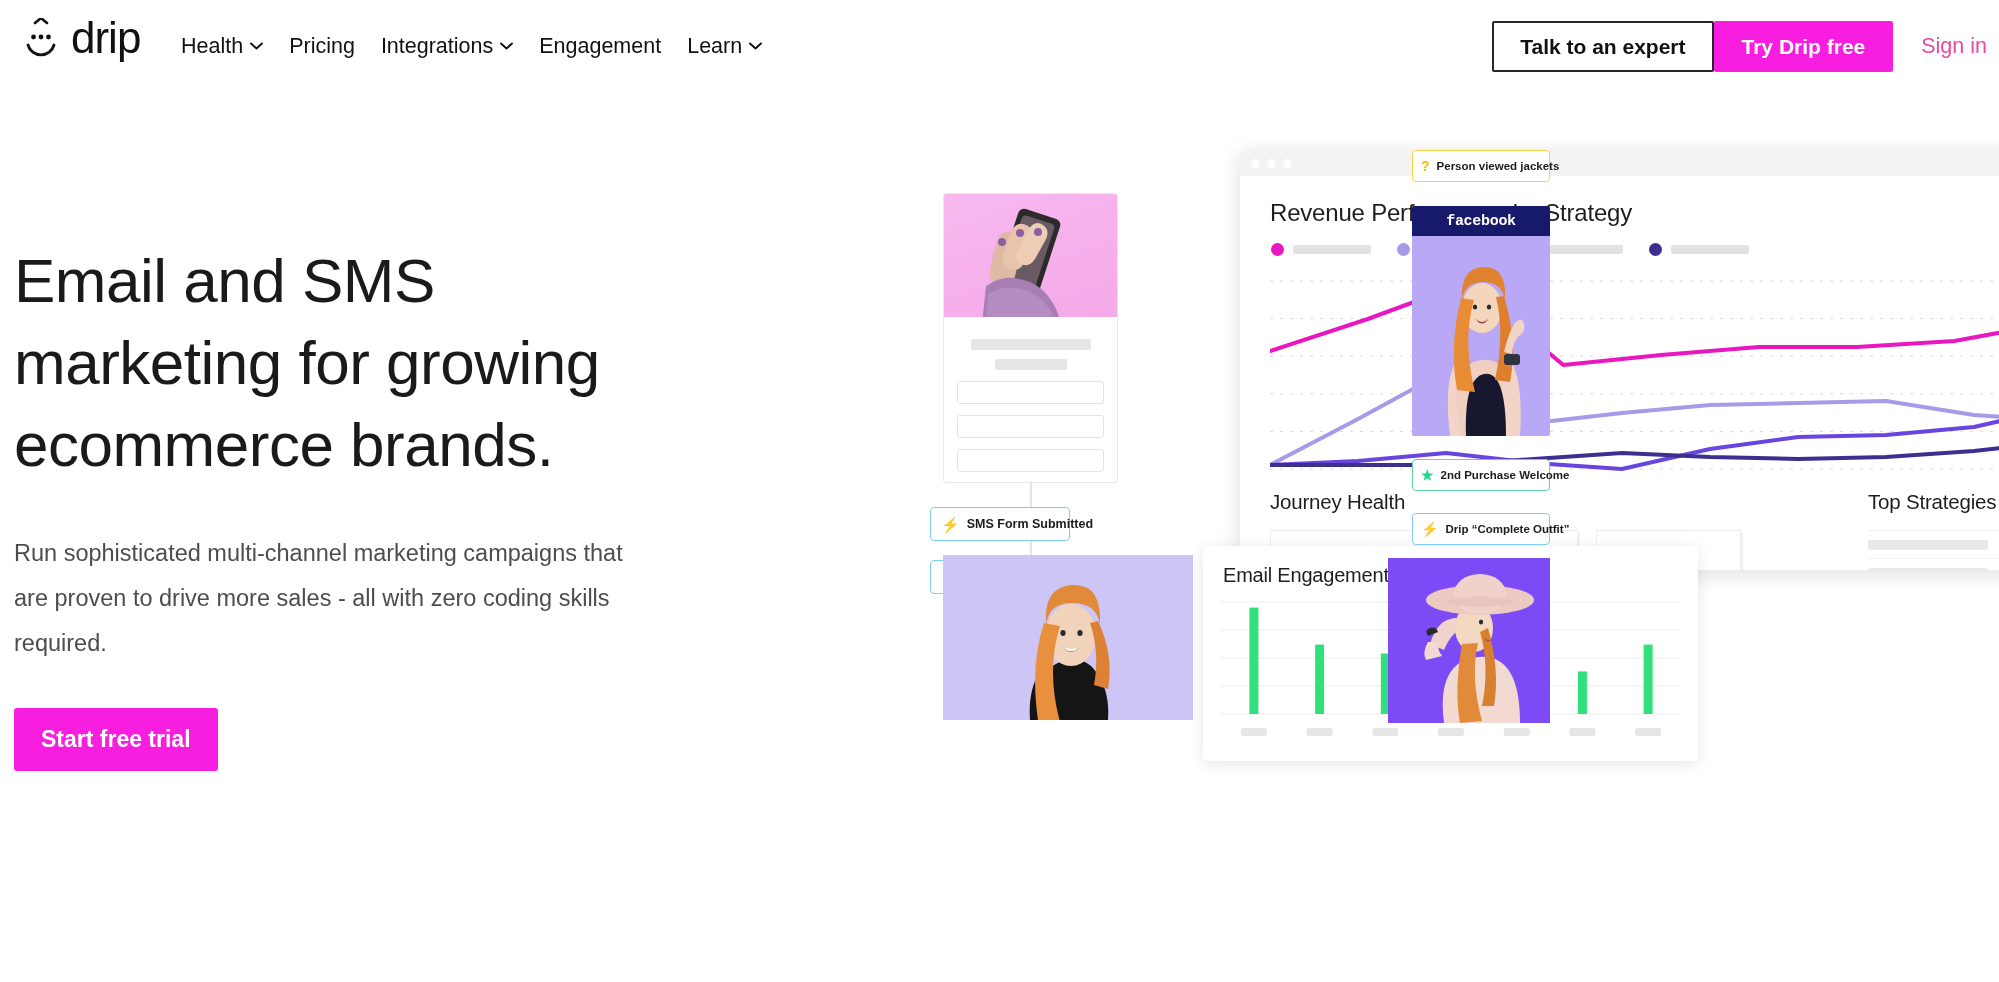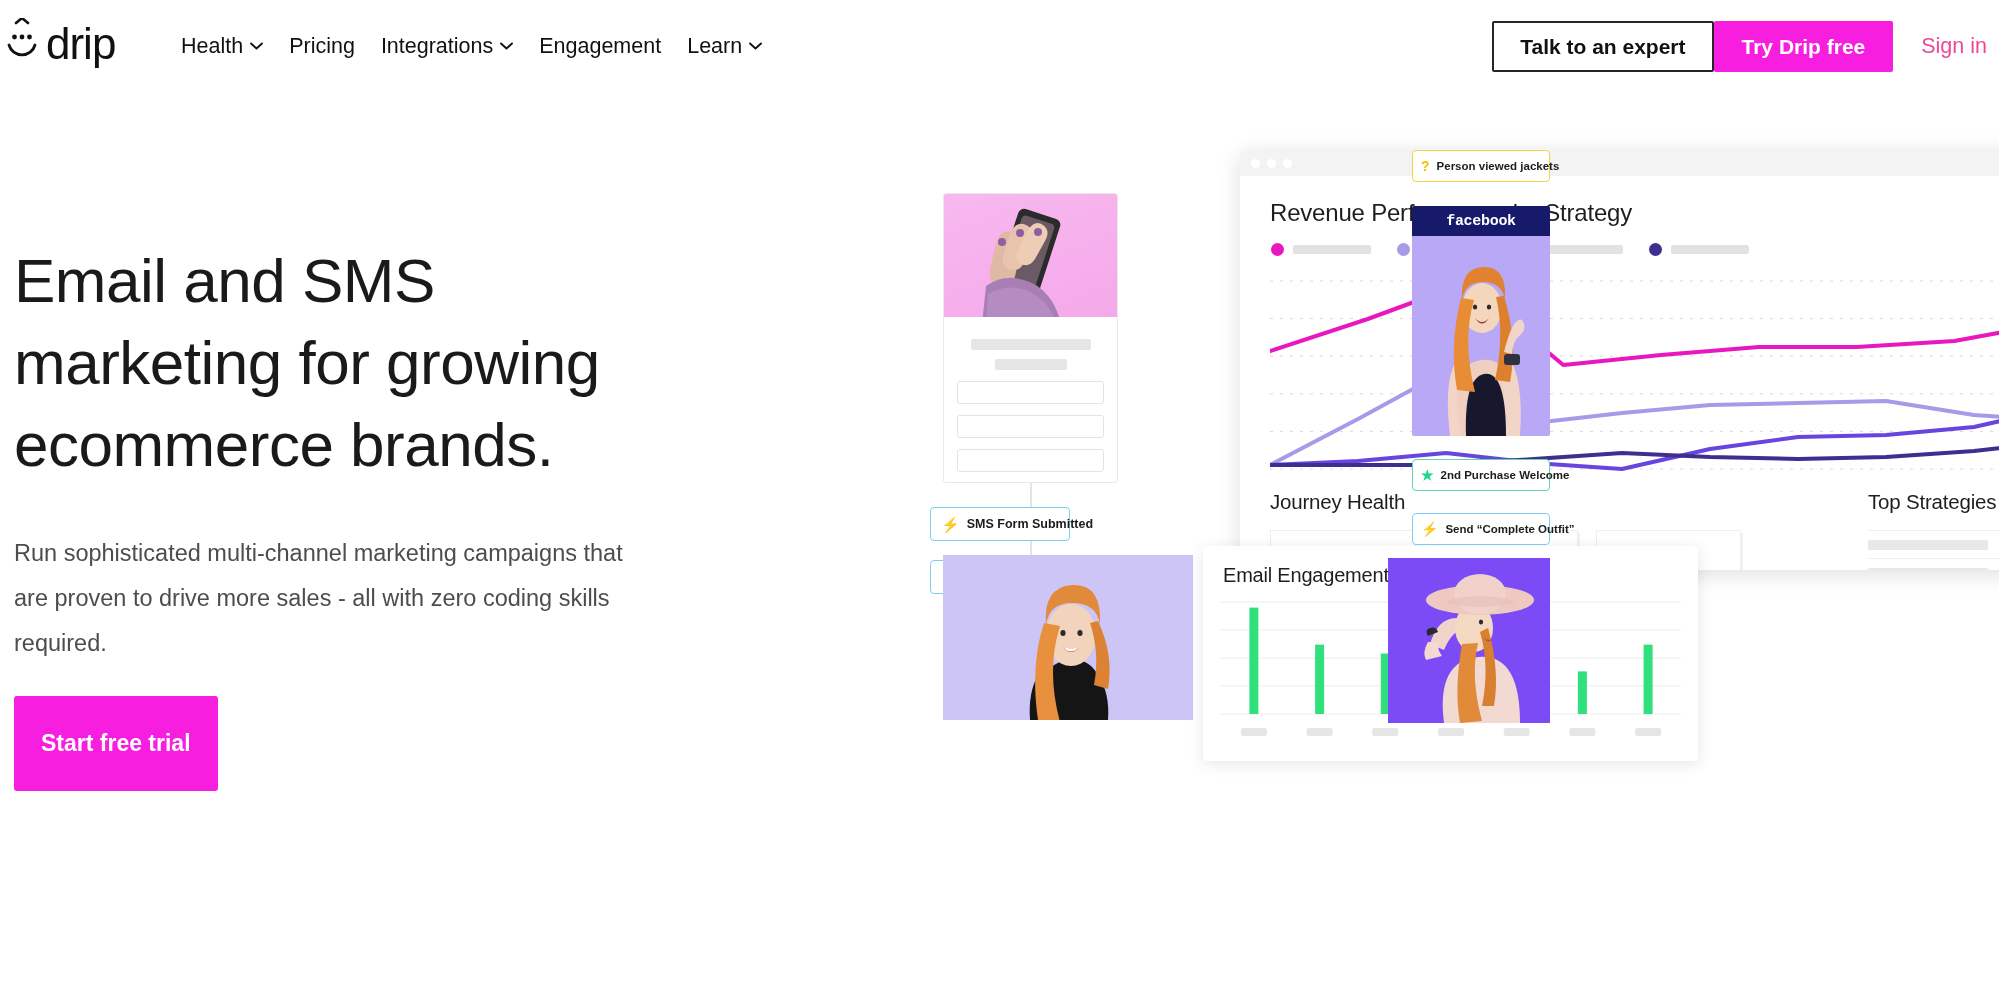--- a/index.html
+++ b/index.html
@@ -10,22 +10,22 @@
     overflow: hidden;
   }
 
   
   .nav {
     position: absolute; top: 0; left: 0;
     width: 1999px; height: 92px;
     display: flex; align-items: center;
   }
   .logo-wrap {
-    position: absolute; left: 0; top: 18px;
-    display: flex; align-items: flex-end; gap: 2px;
+    position: absolute; left: 19px; top: 18px;
+    display: flex; gap: 8px;
   }
   .logo-face { width: 44px; height: 46px; display:block; }
   .logo-word {
     font-size: 44px; font-weight: 400; letter-spacing: -1px;
     color: #111; line-height: 40px; font-family: "Liberation Sans", sans-serif;
   }
 
   .nav-links {
     position: absolute; left: 168px; top: 0; height: 92px;
     display: flex; align-items: center; gap: 0;
@@ -64,23 +64,23 @@
   .hero-left { position: absolute; left: 14px; top: 240px; width: 700px; }
   .hero-h1 {
     font-size: 62px; line-height: 82px; font-weight: 400;
     letter-spacing: -0.5px; color: #1a1a1a;
   }
   .hero-sub {
     margin-top: 45px; font-size: 23.5px; line-height: 45px;
     color: #4d4d4d; max-width: 640px;
   }
   .hero-cta {
-    margin-top: 30px; display: inline-block;
+    margin-top: 42px; display: inline-block;
     background: #F71EE0; color: #fff; border: none;
-    font-size: 23px; font-weight: 700; padding: 36px 27px;
+    font-size: 23px; font-weight: 700; padding: 20px 27px;
     border-radius: 3px; cursor: pointer;
     font-family: "Liberation Sans", sans-serif; line-height:1;
   }
 
   
   .art { position: absolute; left: 930px; top: 150px; width: 1069px; height: 800px; }
 
   
   .conn { position:absolute; background:#e4e4e4; width:1.5px; }
 
@@ -446,21 +446,21 @@
     </svg>
   </div>
 
   <div class="r-pill" style="left:482px; top:309px; border:1.5px solid #5FD6A8;">
     <span style="color:#1FD68F; font-size:14px;">★</span>
     <span>2nd Purchase Welcome</span>
   </div>
 
   <div class="r-pill" style="left:482px; top:363px; border:1.5px solid #7ECEF4;">
     <span style="color:#29ABE2; font-size:14px;">⚡</span>
-    <span>Send “Complete Outfit”</span>
+    <span>Drip “Complete Outfit”</span>
   </div>
 
   <div class="br-photo">
     <svg viewBox="0 0 162 165" width="162" height="165">
       <rect width="162" height="165" fill="#7D4BF5"></rect>
       <path d="M56 165 q-8 -62 34 -66 q42 -4 42 66z" fill="#f2d9d2"></path>
       <path d="M42 86 q8 -26 26 -26 q10 0 12 8 q-16 4 -24 24z" fill="#f0d4cc"></path>
       <path d="M40 84 q-6 10 -2 18 l16 -4 q-6 -8 -2 -14z" fill="#f2d9d2"></path>
       <path d="M40 78 q-4 -6 2 -8 q6 -2 8 4z" fill="#2a2a2a"></path>
       <ellipse cx="86" cy="70" rx="19" ry="24" fill="#f4d9c2"></ellipse>

